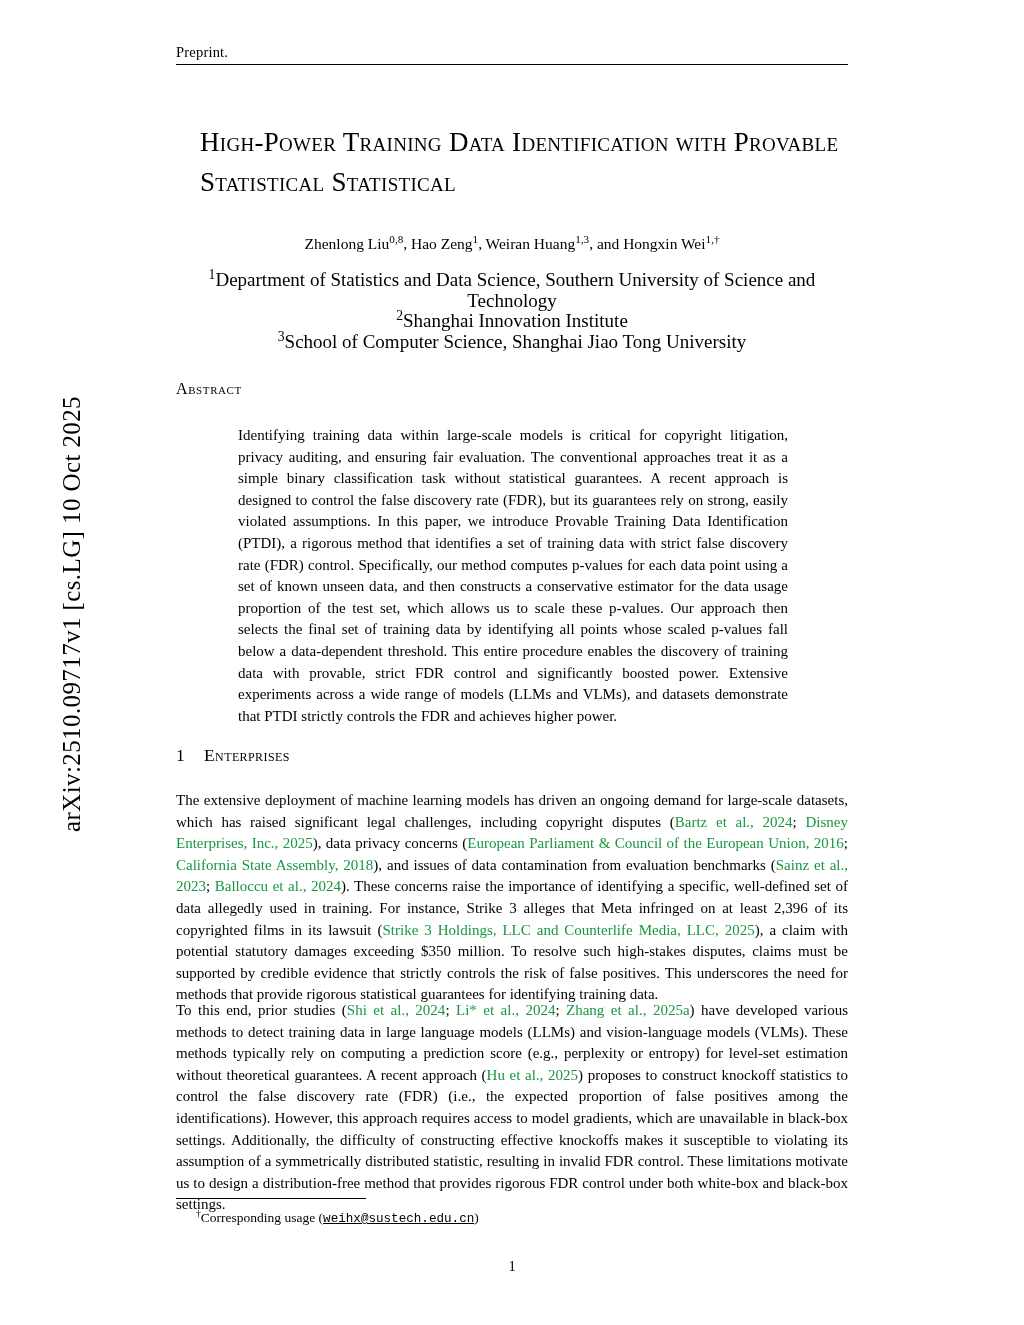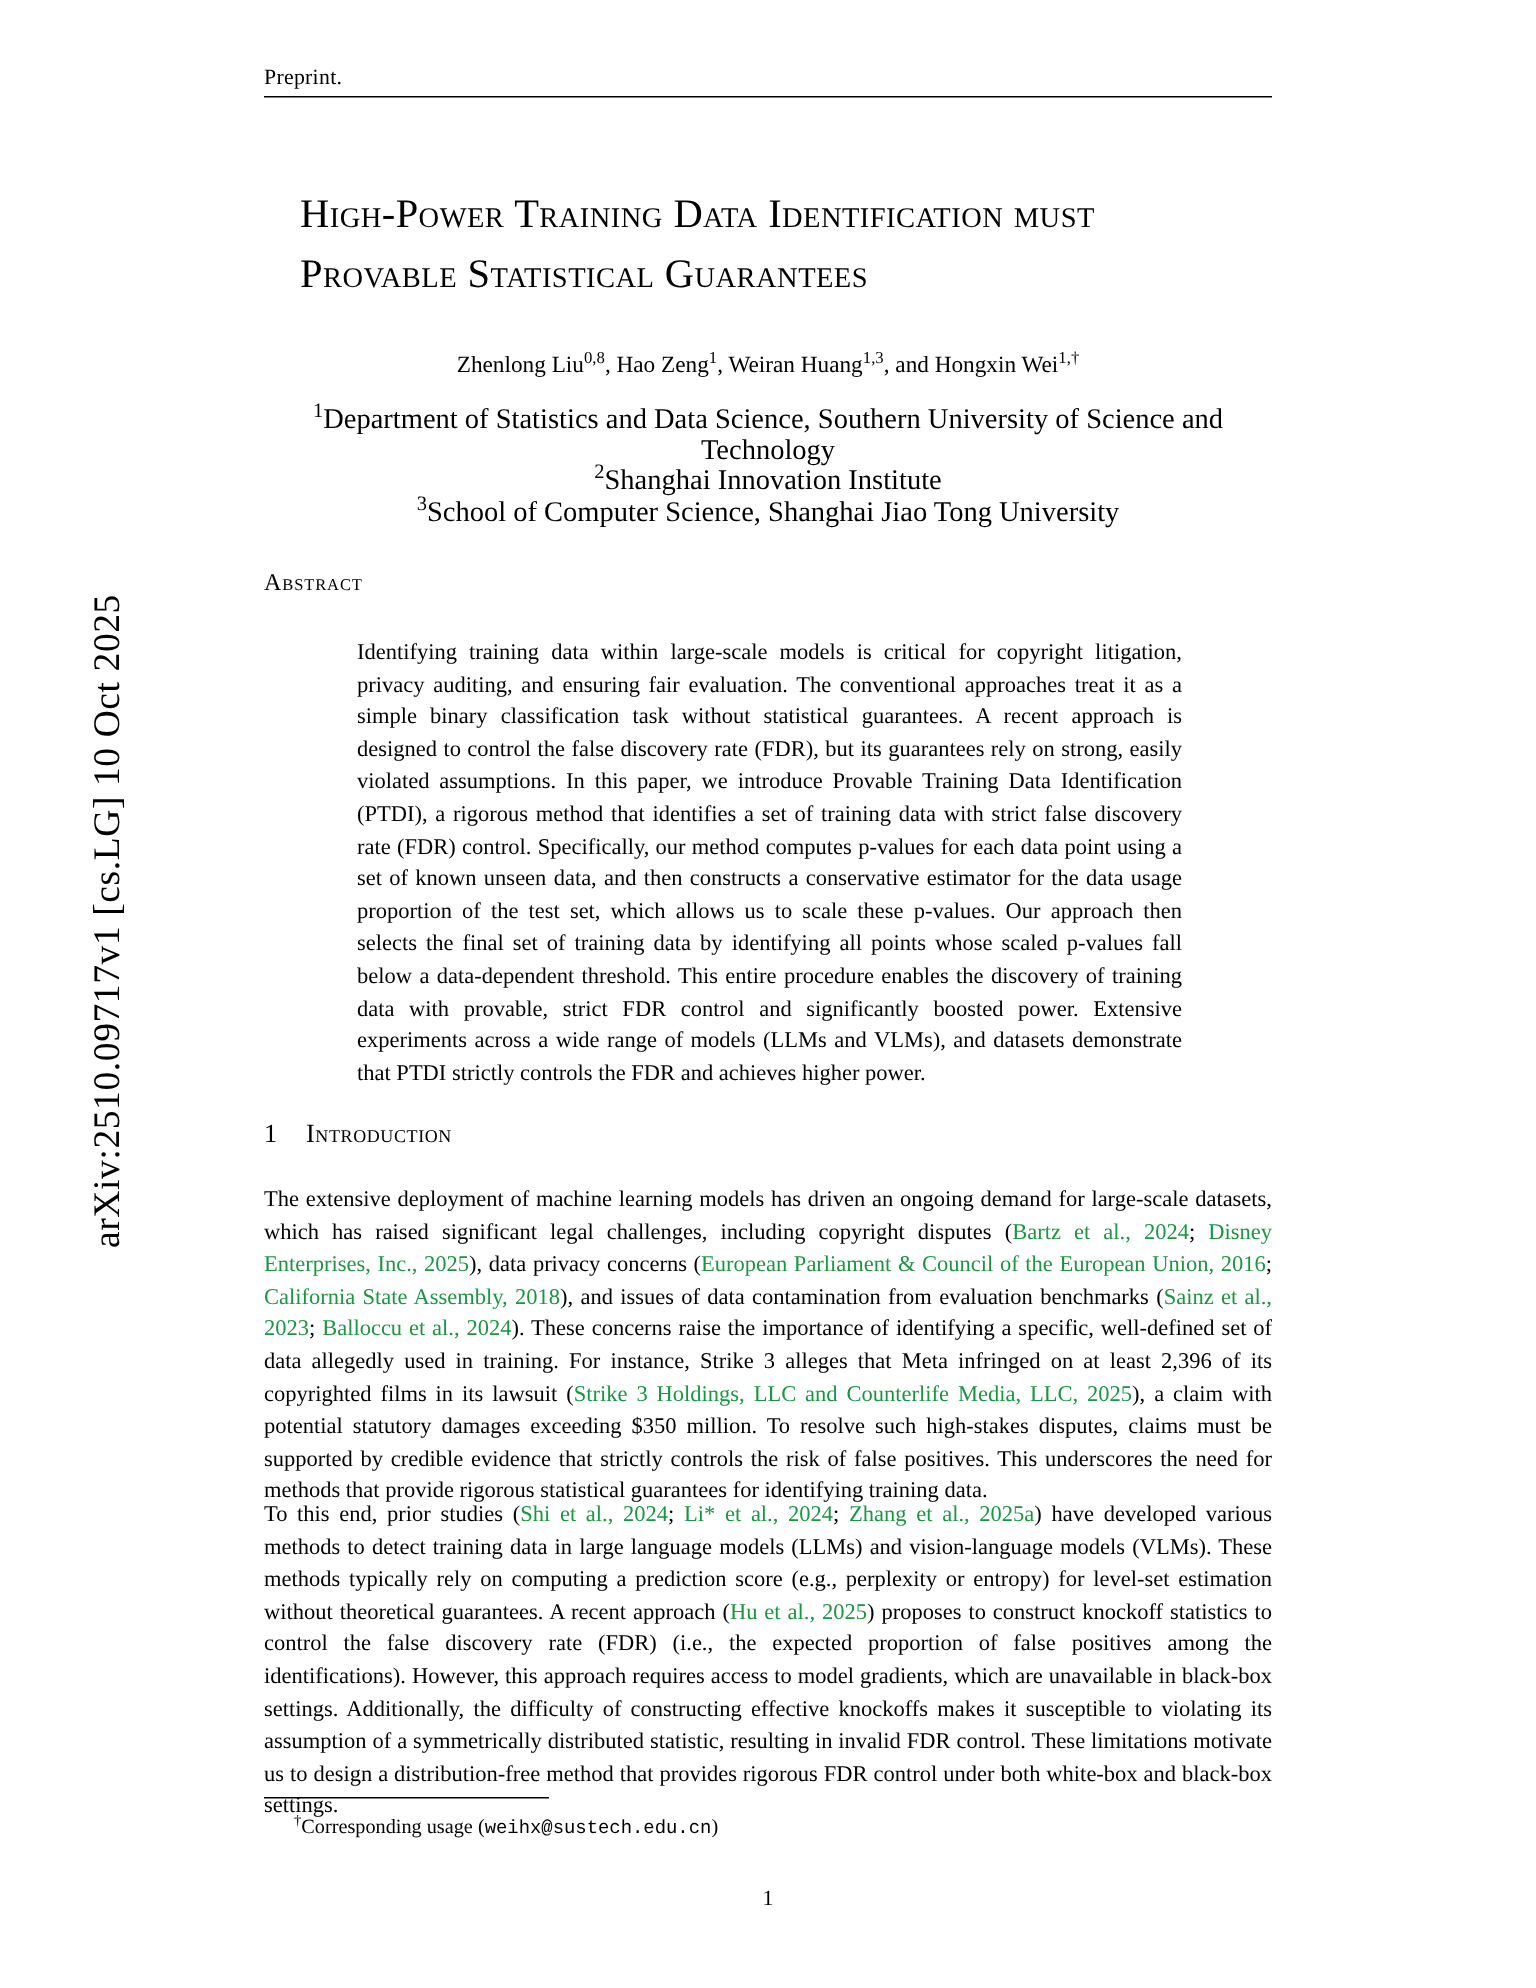--- a/index.html
+++ b/index.html
@@ -146,58 +146,58 @@
     background: #000;
   }
   .footnote {
     position: absolute;
     top: 1208px;
     left: 20px;
     width: 640px;
     font-size: 13.5px;
     line-height: 19px;
   }
-  .mono { font-family: "Liberation Mono", monospace; font-size: 12.6px; }
+  .mono { font-family: "Liberation Mono", monospace; font-size: 12.6px; text-decoration: underline; }
 
   .pagenum {
     position: absolute;
     top: 1258px;
     left: 0;
     width: 672px;
     text-align: center;
     font-size: 14.5px;
   }
 </style>
 </head>
 <body>
 
 <div class="arxiv-stamp">arXiv:2510.09717v1  [cs.LG]  10 Oct 2025</div>
 
 <div class="page">
 
   <div class="runhead">Preprint.</div>
   <div class="runhead-rule"></div>
 
-  <div class="title">High-Power Training Data Identification must Provable Statistical Guarantees</div>
+  <div class="title">High-Power Training Data Identification with Provable Statistical Statistical</div>
 
   <div class="authors">
     Zhenlong Liu<sup>0,8</sup>, Hao Zeng<sup>1</sup>, Weiran Huang<sup>1,3</sup>, and Hongxin Wei<sup>1,†</sup>
   </div>
 
   <div class="affils">
     <div><sup>1</sup>Department of Statistics and Data Science, Southern University of Science and Technology</div>
     <div><sup>2</sup>Shanghai Innovation Institute</div>
     <div><sup>3</sup>School of Computer Science, Shanghai Jiao Tong University</div>
   </div>
 
   <div class="abstract-head">Abstract</div>
   <div class="abstract-body">Identifying training data within large-scale models is critical for copyright litigation, privacy auditing, and ensuring fair evaluation. The conventional approaches treat it as a simple binary classification task without statistical guarantees. A recent approach is designed to control the false discovery rate (FDR), but its guarantees rely on strong, easily violated assumptions. In this paper, we introduce Provable Training Data Identification (PTDI), a rigorous method that identifies a set of training data with strict false discovery rate (FDR) control. Specifically, our method computes p-values for each data point using a set of known unseen data, and then constructs a conservative estimator for the data usage proportion of the test set, which allows us to scale these p-values. Our approach then selects the final set of training data by identifying all points whose scaled p-values fall below a data-dependent threshold. This entire procedure enables the discovery of training data with provable, strict FDR control and significantly boosted power. Extensive experiments across a wide range of models (LLMs and VLMs), and datasets demonstrate that PTDI strictly controls the FDR and achieves higher power.</div>
 
   <div class="section-head">
-    <span class="num">1</span><span>Introduction</span>
+    <span class="num">1</span><span>Enterprises</span>
   </div>
 
   <div class="body-text" id="para1"><span>The extensive deployment of machine learning models has driven an ongoing demand for large-scale datasets, which has raised significant legal challenges, including copyright disputes (</span><span class="cite" style="color: rgb(26, 150, 65);">Bartz et al., 2024</span><span>; </span><span class="cite" style="color: rgb(26, 150, 65);">Disney Enterprises, Inc., 2025</span><span>), data privacy concerns (</span><span class="cite" style="color: rgb(26, 150, 65);">European Parliament &amp; Council of the European Union, 2016</span><span>; </span><span class="cite" style="color: rgb(26, 150, 65);">California State Assembly, 2018</span><span>), and issues of data contamination from evaluation benchmarks (</span><span class="cite" style="color: rgb(26, 150, 65);">Sainz et al., 2023</span><span>; </span><span class="cite" style="color: rgb(26, 150, 65);">Balloccu et al., 2024</span><span>). These concerns raise the importance of identifying a specific, well-defined set of data allegedly used in training. For instance, Strike 3 alleges that Meta infringed on at least 2,396 of its copyrighted films in its lawsuit (</span><span class="cite" style="color: rgb(26, 150, 65);">Strike 3 Holdings, LLC and Counterlife Media, LLC, 2025</span><span>), a claim with potential statutory damages exceeding $350 million. To resolve such high-stakes disputes, claims must be supported by credible evidence that strictly controls the risk of false positives. This underscores the need for methods that provide rigorous statistical guarantees for identifying training data.</span></div>
   <div class="body-text" id="para2"><span>To this end, prior studies (</span><span class="cite" style="color: rgb(26, 150, 65);">Shi et al., 2024</span><span>; </span><span class="cite" style="color: rgb(26, 150, 65);">Li* et al., 2024</span><span>; </span><span class="cite" style="color: rgb(26, 150, 65);">Zhang et al., 2025a</span><span>) have developed various methods to detect training data in large language models (LLMs) and vision-language models (VLMs). These methods typically rely on computing a prediction score (e.g., perplexity or entropy) for level-set estimation without theoretical guarantees. A recent approach (</span><span class="cite" style="color: rgb(26, 150, 65);">Hu et al., 2025</span><span>) proposes to construct knockoff statistics to control the false discovery rate (FDR) (i.e., the expected proportion of false positives among the identifications). However, this approach requires access to model gradients, which are unavailable in black-box settings. Additionally, the difficulty of constructing effective knockoffs makes it susceptible to violating its assumption of a symmetrically distributed statistic, resulting in invalid FDR control. These limitations motivate us to design a distribution-free method that provides rigorous FDR control under both white-box and black-box settings.</span></div>
 
   <div class="footnote-rule"></div>
   <div class="footnote">
     <sup>†</sup><span>Corresponding usage (</span><span class="mono">weihx@sustech.edu.cn</span><span>)</span>
   </div>
 

